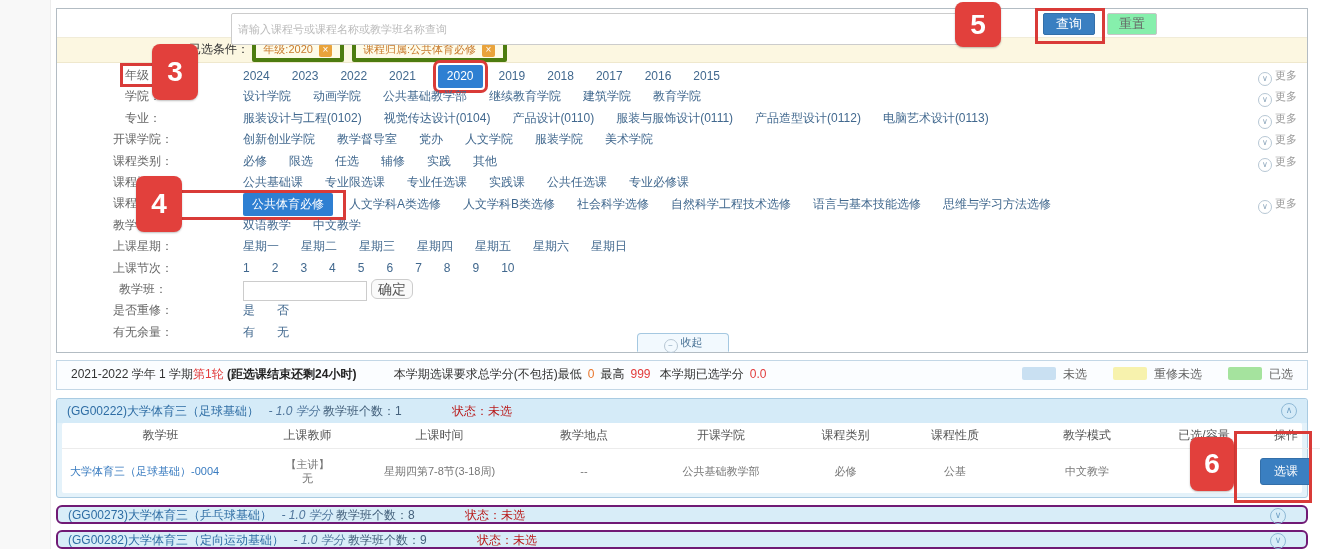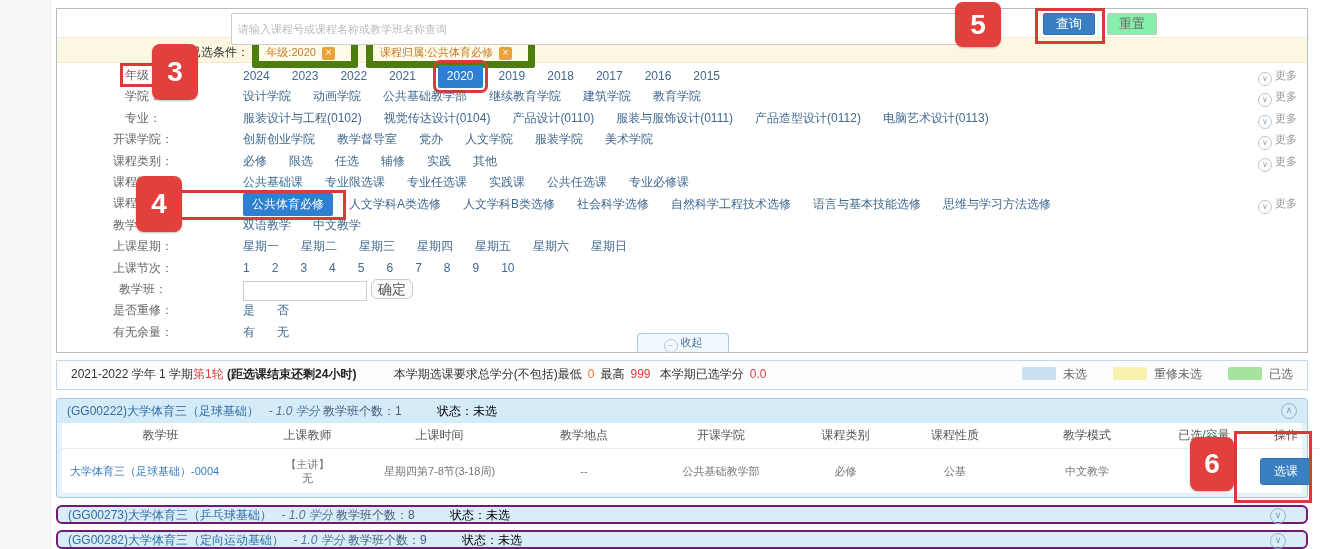--- a/index.html
+++ b/index.html
@@ -14,21 +14,21 @@
   .search-input{position:absolute;left:174px;top:4px;width:742px;height:20px;border:1px solid #ccc;border-radius:2px;
                 box-sizing:border-box;font-size:11px;padding:15px 6px;color:#444}
   .search-input::placeholder{color:#bbb}
   .btn{height:22px;font-size:13px;border-radius:2px;cursor:pointer}
   .btn-query{position:absolute;left:986px;top:4px;width:52px;background:#3a7fc1;border:1px solid #336fa9;color:#fff}
   .btn-reset{position:absolute;left:1050px;top:4px;width:50px;background:#86efac;border:1px solid #c6c6c6;color:#666}
 
   .cond-bar{height:24px;line-height:23px;background:#fcf7e1;border-top:1px solid #f1ecd8;border-bottom:1px solid #efe8cd;
             padding-left:132px;white-space:nowrap}
   .cond-label{color:#333}
-  .tag{display:inline-block;margin-right:8px;padding:1px 16px 1px 7px;background:#fefbe8;border:7px solid #4d7c0f;
+  .tag{display:inline-block;margin-right:8px;padding:1px 8px 1px 7px;background:#fefbe8;border:4px solid #4d7c0f;
        color:#c87a2c;font-size:11px;line-height:13px;border-radius:2px}
   .tag-close{display:inline-block;width:13px;height:13px;margin-left:6px;background:#e9a33b;color:#fff;text-align:center;
              line-height:12px;font-size:10px;border-radius:2px;cursor:pointer}
 
   .filters{position:relative;padding-top:2px}
   .frow{position:relative;height:21.4px;line-height:21px;white-space:nowrap}
   .flabel{display:inline-block;width:172px;text-align:center;color:#666;vertical-align:top}
   .fopts{display:inline-block;margin-left:14px}
   .fopt{display:inline-block;margin-right:22px;color:#41688e;cursor:pointer}
   .fopt.sel{background:#2e7fd2;color:#fff;padding:1px 9px;border-radius:2px;margin-right:16px}
@@ -54,21 +54,21 @@
   .lg-item{margin-left:26px;color:#666}
   .lg-swatch{display:inline-block;width:34px;height:13px;vertical-align:-2px;margin-right:7px;border-radius:2px}
 
   
   .group1{position:absolute;left:56px;top:398px;width:1252px;height:100px;border:1px solid #a9cbe2;border-radius:3px;
           background:#e4f2fa;box-sizing:border-box}
   .g-header{position:relative;height:24px;line-height:24px;padding:0 10px;white-space:nowrap}
   .g-title{color:#2e6da4}
   .g-credit{font-style:italic;color:#4f759b;margin-left:6px}
   .g-count{color:#44617c}
-  .g-status{margin-left:32px;color:#000000}
+  .g-status{margin-left:47px;color:#b91c1c}
   .g-toggle{position:absolute;right:10px;top:50%;transform:translateY(-50%);width:14px;height:14px;border:1px solid #8fb9d6;
             border-radius:50%;color:#6f9fc4;font-size:9px;line-height:13px;text-align:center;cursor:pointer}
   .g1-table-wrap{margin:0 5px;background:#fff;border-radius:2px}
   table{width:100%;border-collapse:collapse;table-layout:fixed}
   th{height:23px;font-weight:normal;color:#555;font-size:12px;border-bottom:1px solid #ececec;text-align:center}
   td{height:42px;text-align:center;color:#777;font-size:11px}
   th:nth-child(1),td:nth-child(1){width:195px}
   th:nth-child(2),td:nth-child(2){width:95px}
   th:nth-child(3),td:nth-child(3){width:165px}
   th:nth-child(4),td:nth-child(4){width:120px}

